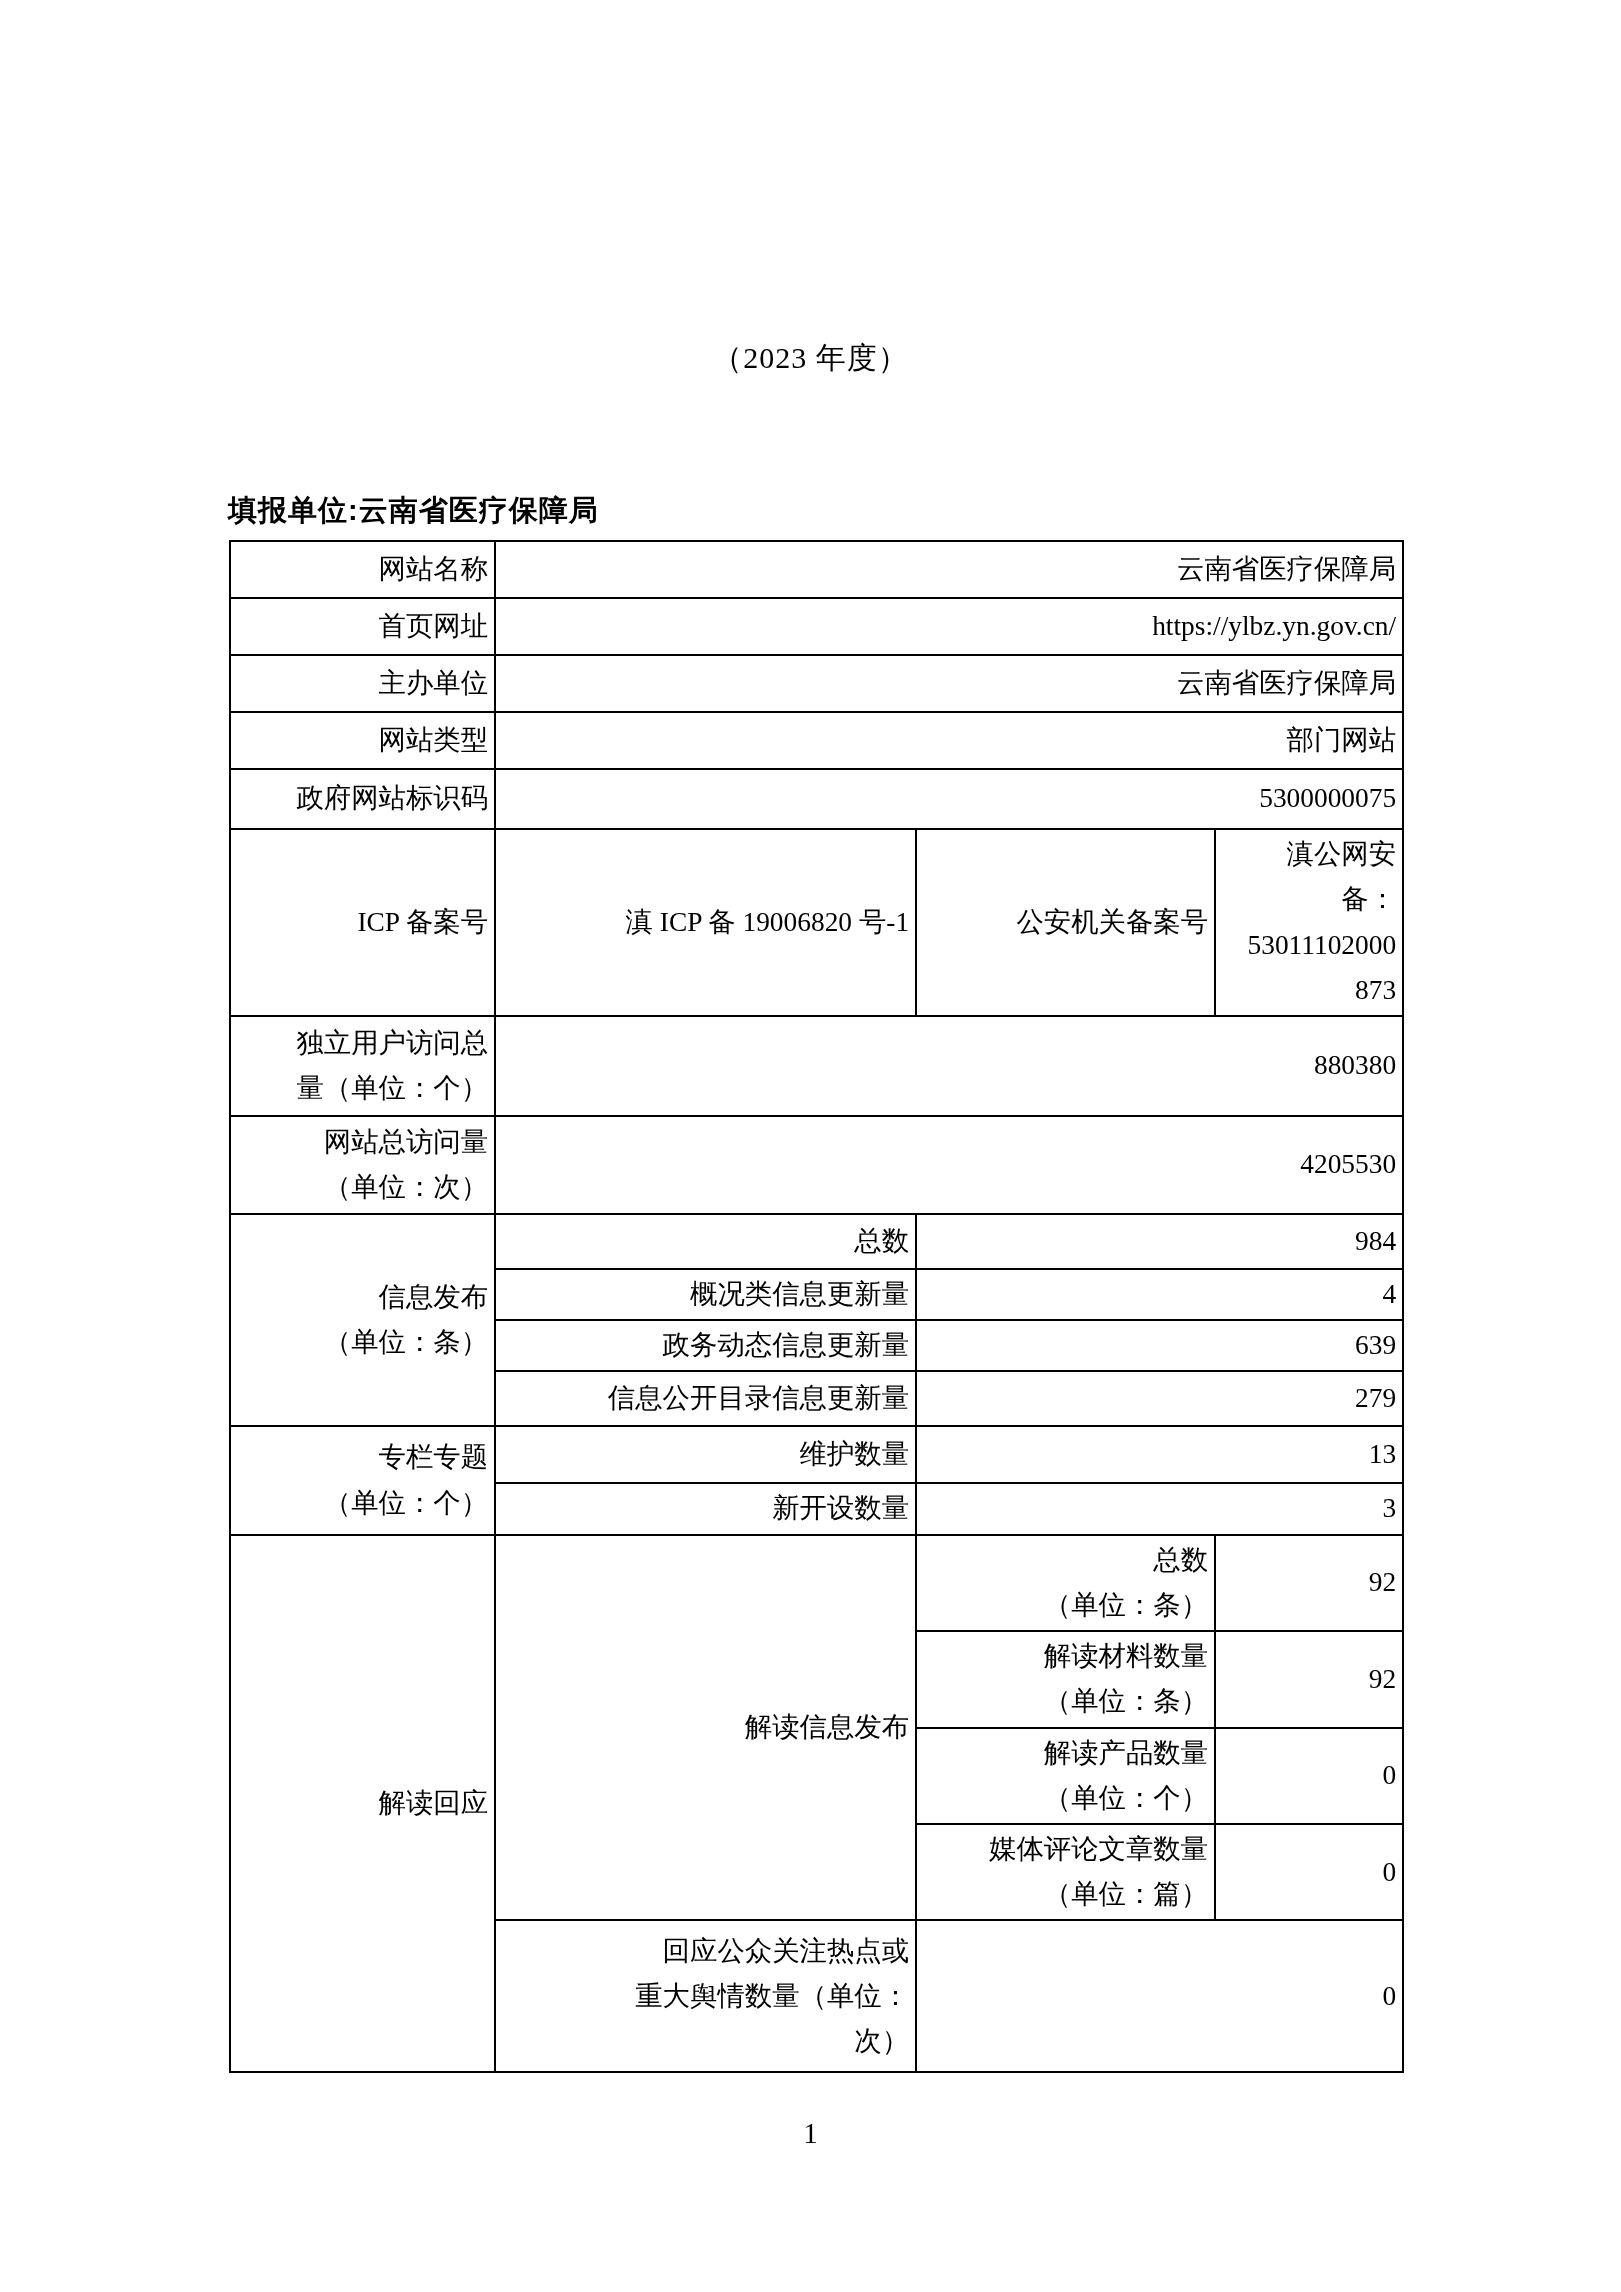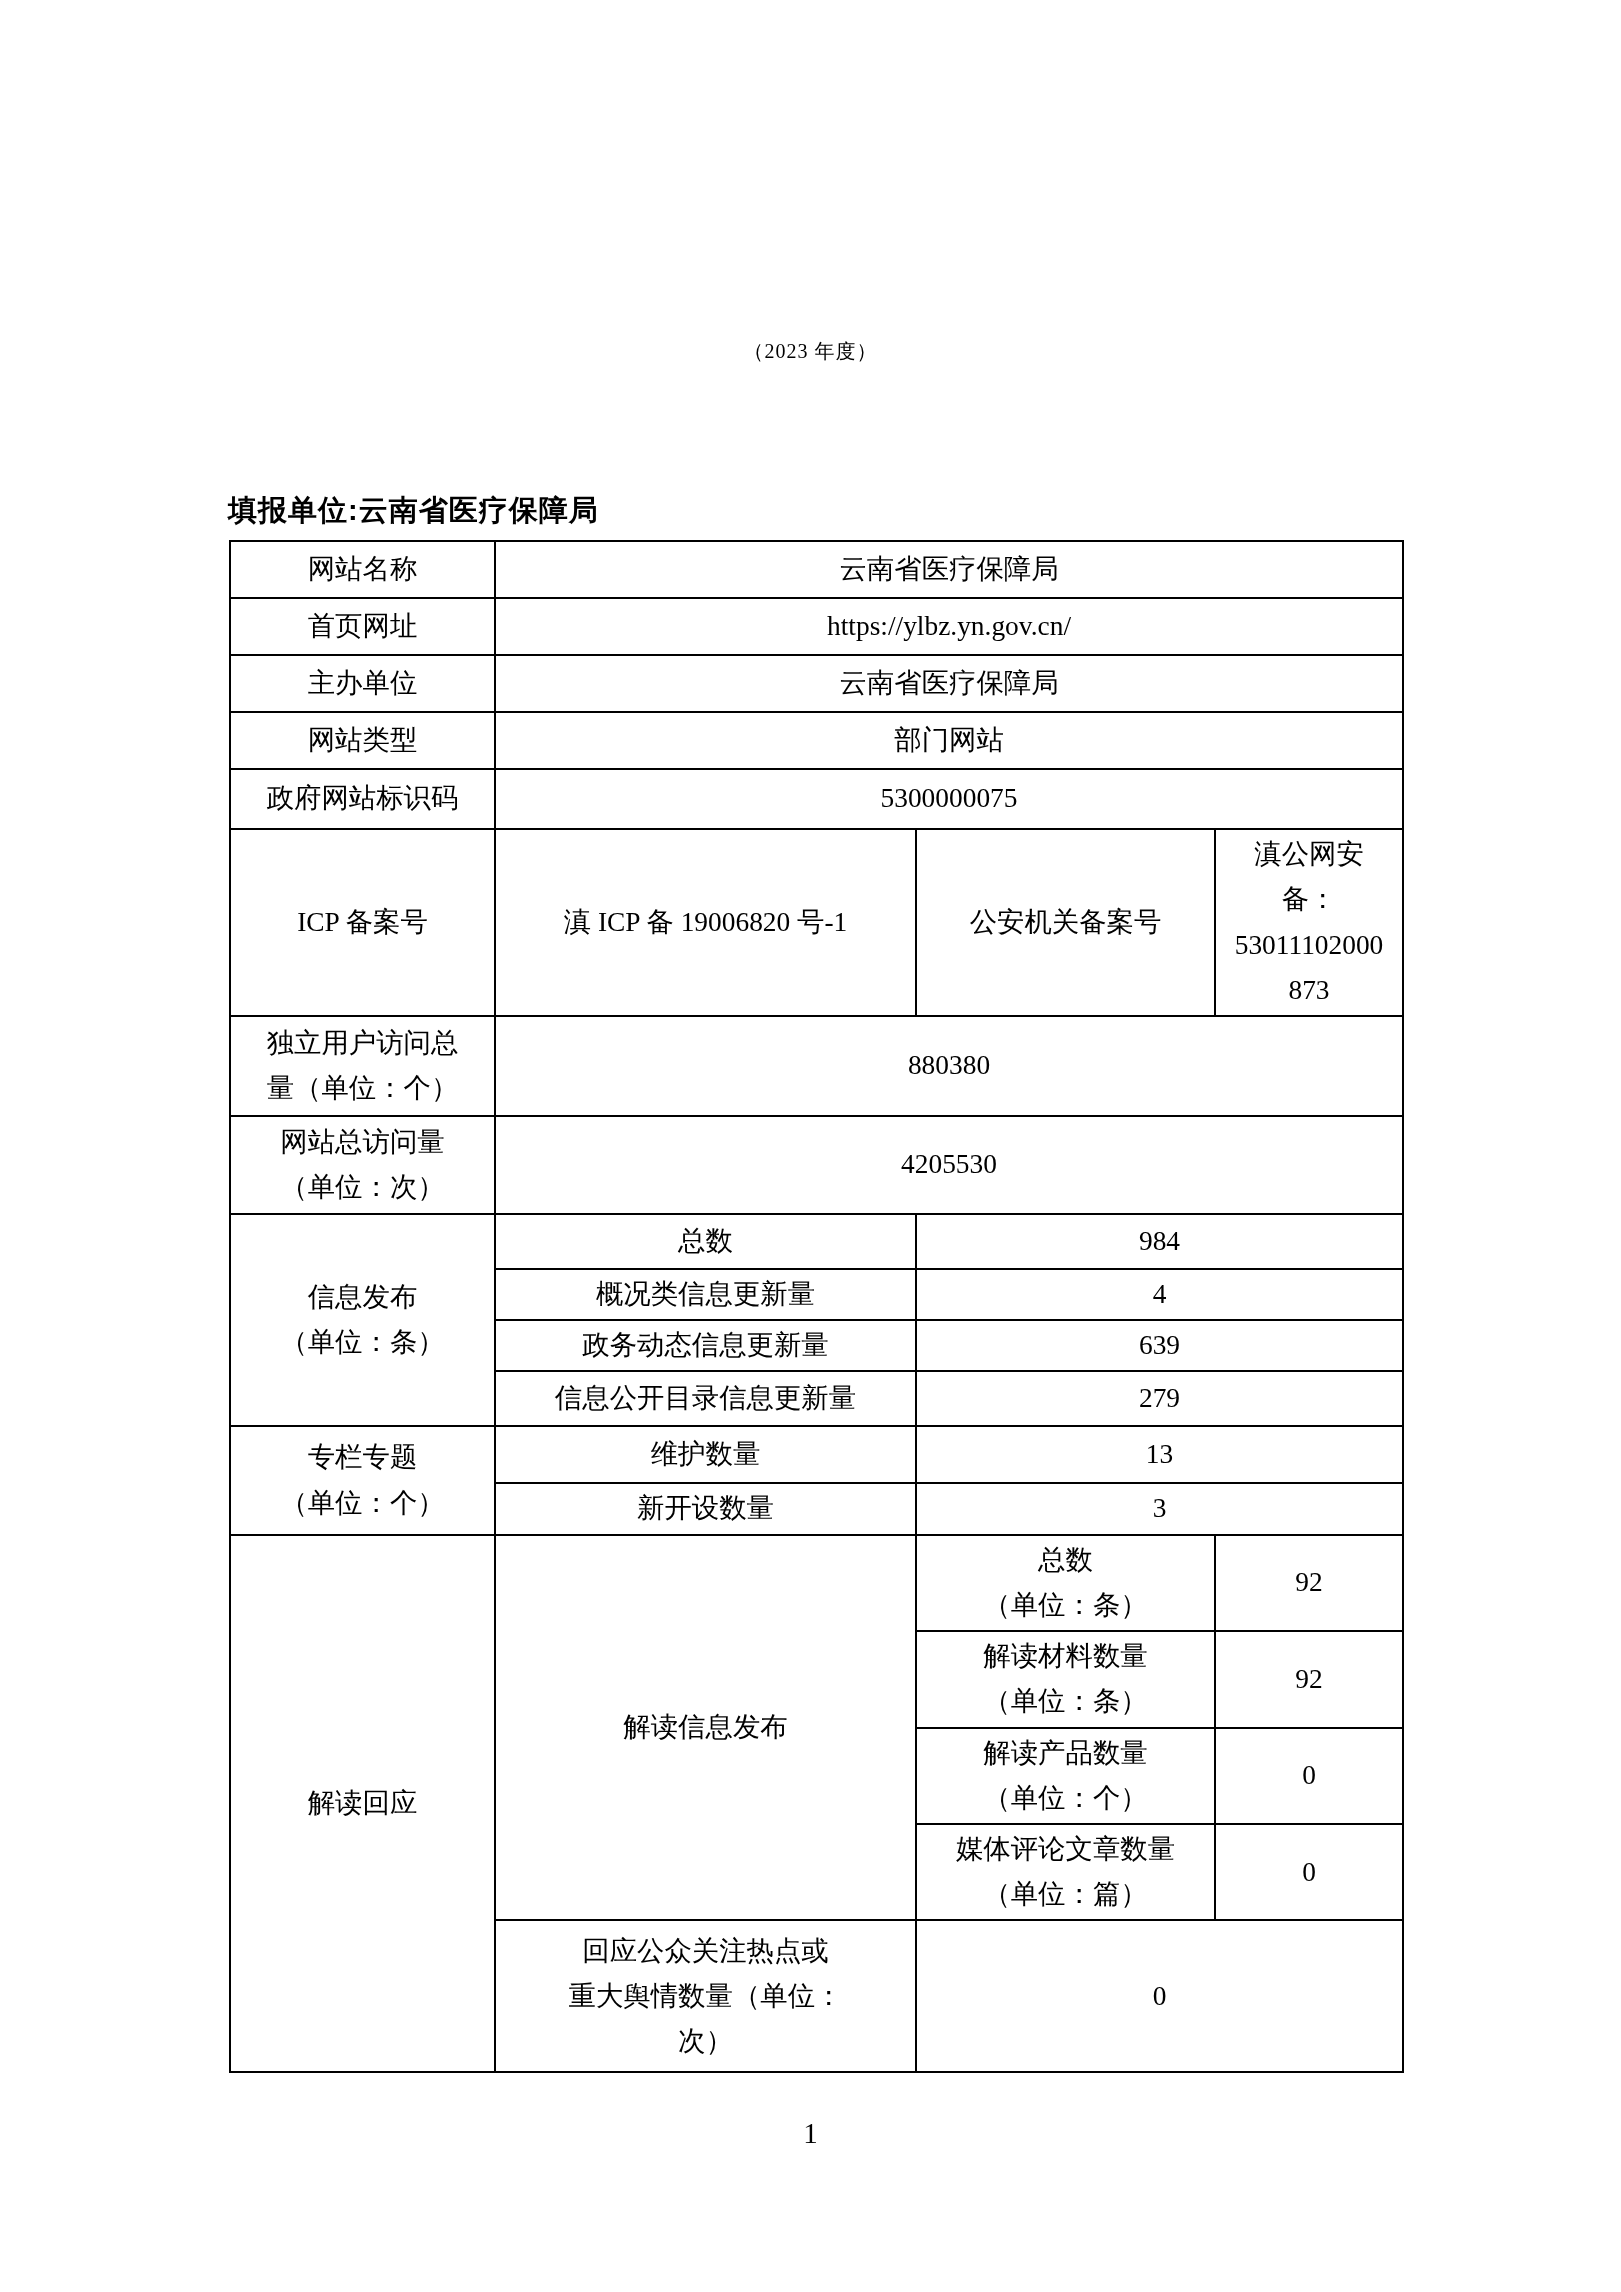--- a/index.html
+++ b/index.html
@@ -11,36 +11,36 @@
   }
   .page{position:absolute;inset:0;}
   .title{
     position:absolute;top:201px;left:0;width:1621px;
     text-align:center;font-size:60px;font-weight:bold;
     letter-spacing:3.9px;margin:0;
     font-family:"Liberation Serif","DejaVu Serif",serif;
   }
   .subtitle{
     position:absolute;top:338px;left:0;width:1621px;
-    text-align:center;font-size:20px;letter-spacing:1px;
+    text-align:center;font-size:30px;letter-spacing:1px;
   }
   .report-unit{
     position:absolute;top:491px;left:228px;
     font-size:29px;font-weight:bold;
     font-family:"Liberation Sans","DejaVu Sans",sans-serif;
     letter-spacing:1px;
   }
   table.report-table{
     position:absolute;top:540px;left:229px;
     width:1173px;table-layout:fixed;
     border-collapse:collapse;
   }
   .report-table td{
     border:2px solid #000000;
-    text-align:center;vertical-align:middle;
+    text-align:right;vertical-align:middle;
     font-size:27.4px;line-height:1.65;
     white-space:pre-line;
     padding:2px 5.9px;
     overflow:hidden;
   }
   col.c1{width:265px;} col.c2{width:421px;} col.c3{width:299px;} col.c4{width:188px;}
   tr.h58{height:57px;} tr.h61{height:60px;} tr.h191{height:187px;}
   tr.h102{height:100px;} tr.h100{height:98px;} tr.h56{height:55px;}
   tr.h57{height:44px;} tr.h97{height:95px;} tr.h155{height:152px;}
   .page-number{

